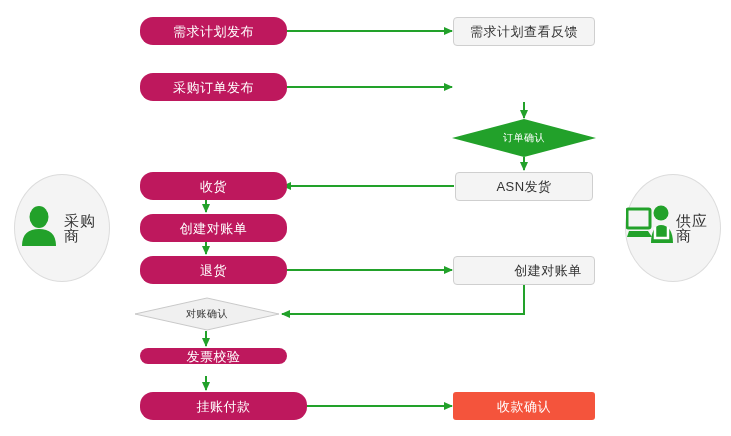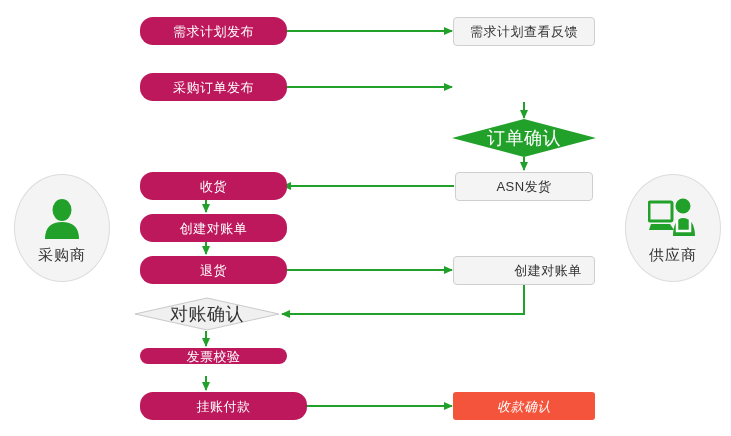--- a/index.html
+++ b/index.html
@@ -46,52 +46,51 @@
   .node.grey {
     background: #f4f4f4;
     color: #333333;
     border: 1px solid #cfcfcf;
     border-radius: 4px;
   }
   .node.red {
     background: #f4543c;
     color: #ffffff;
     border-radius: 3px;
-    font-style: italic;
   }
   .diamond-wrap {
     position: absolute;
     display: flex;
     align-items: center;
     justify-content: center;
   }
   .diamond-wrap svg {
     position: absolute;
     left: 0;
     top: 0;
   }
   .diamond-label {
     position: relative;
-    font-size: 18px;
+    font-size: 10px;
     line-height: 1;
     letter-spacing: 0.5px;
     white-space: nowrap;
   }
   .diamond-label.on-green { color: #ffffff; }
   .diamond-label.on-white { color: #333333; }
 
   .actor {
     position: absolute;
     width: 96px;
     height: 108px;
     border-radius: 50%;
     background: #f4f4f4;
     border: 1px solid #dcdcdc;
     display: flex;
-    flex-direction: column;
+    flex-direction: row;
     align-items: center;
     justify-content: center;
     box-sizing: border-box;
   }
   .actor .glyph {
     width: 52px;
     height: 50px;
     display: flex;
     align-items: center;
     justify-content: center;

